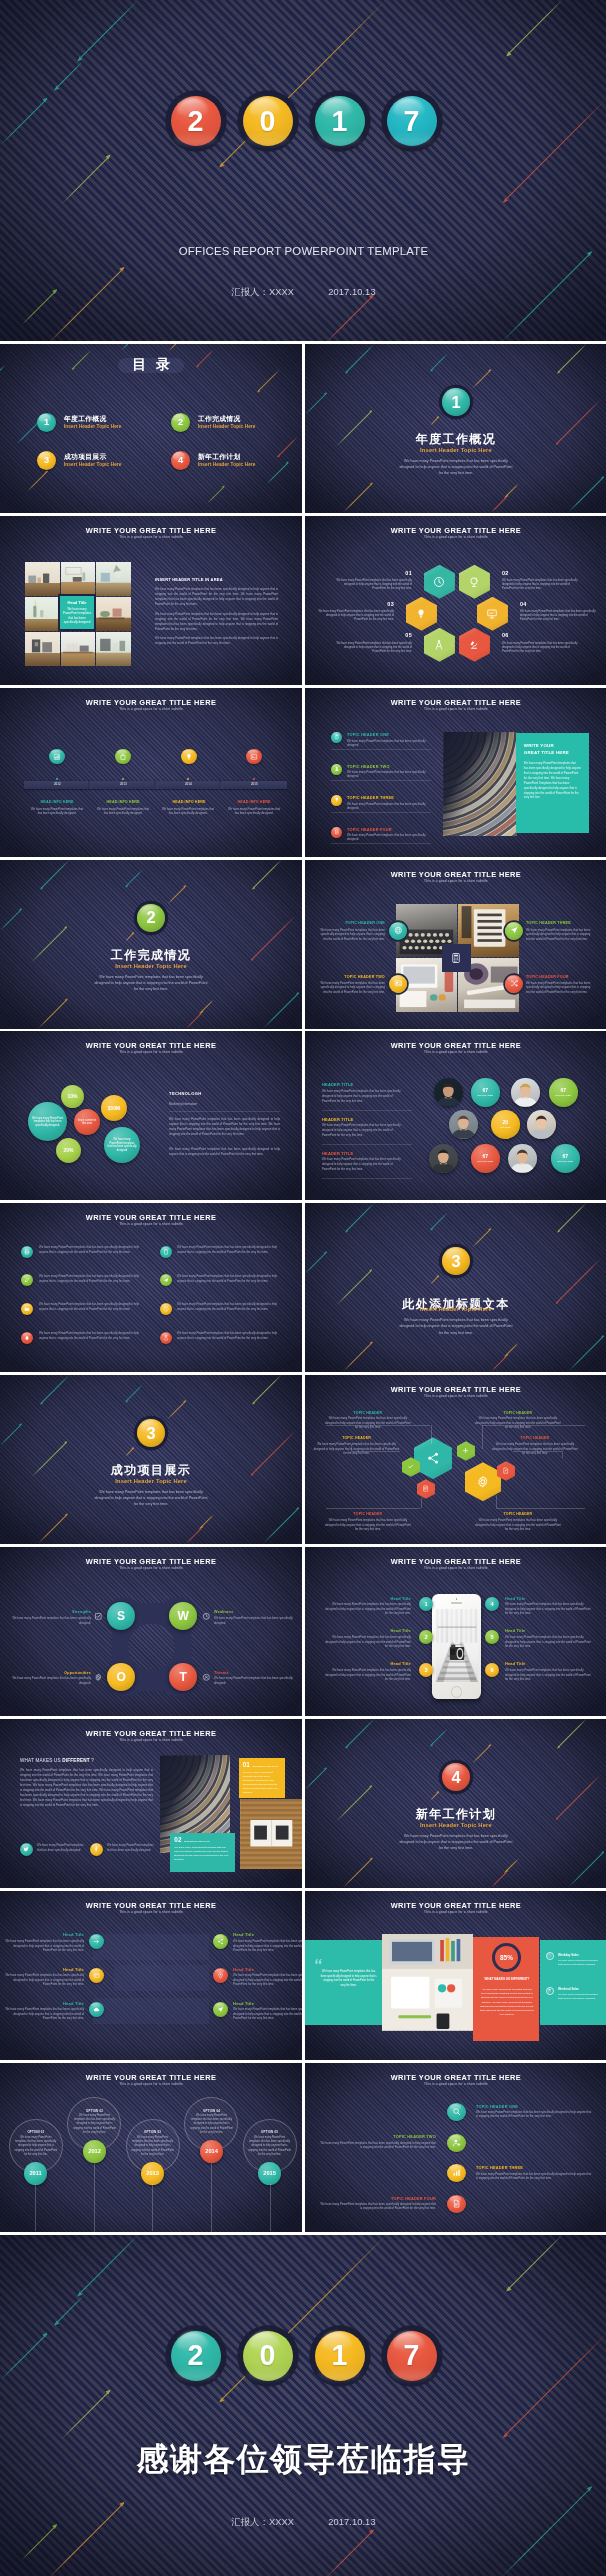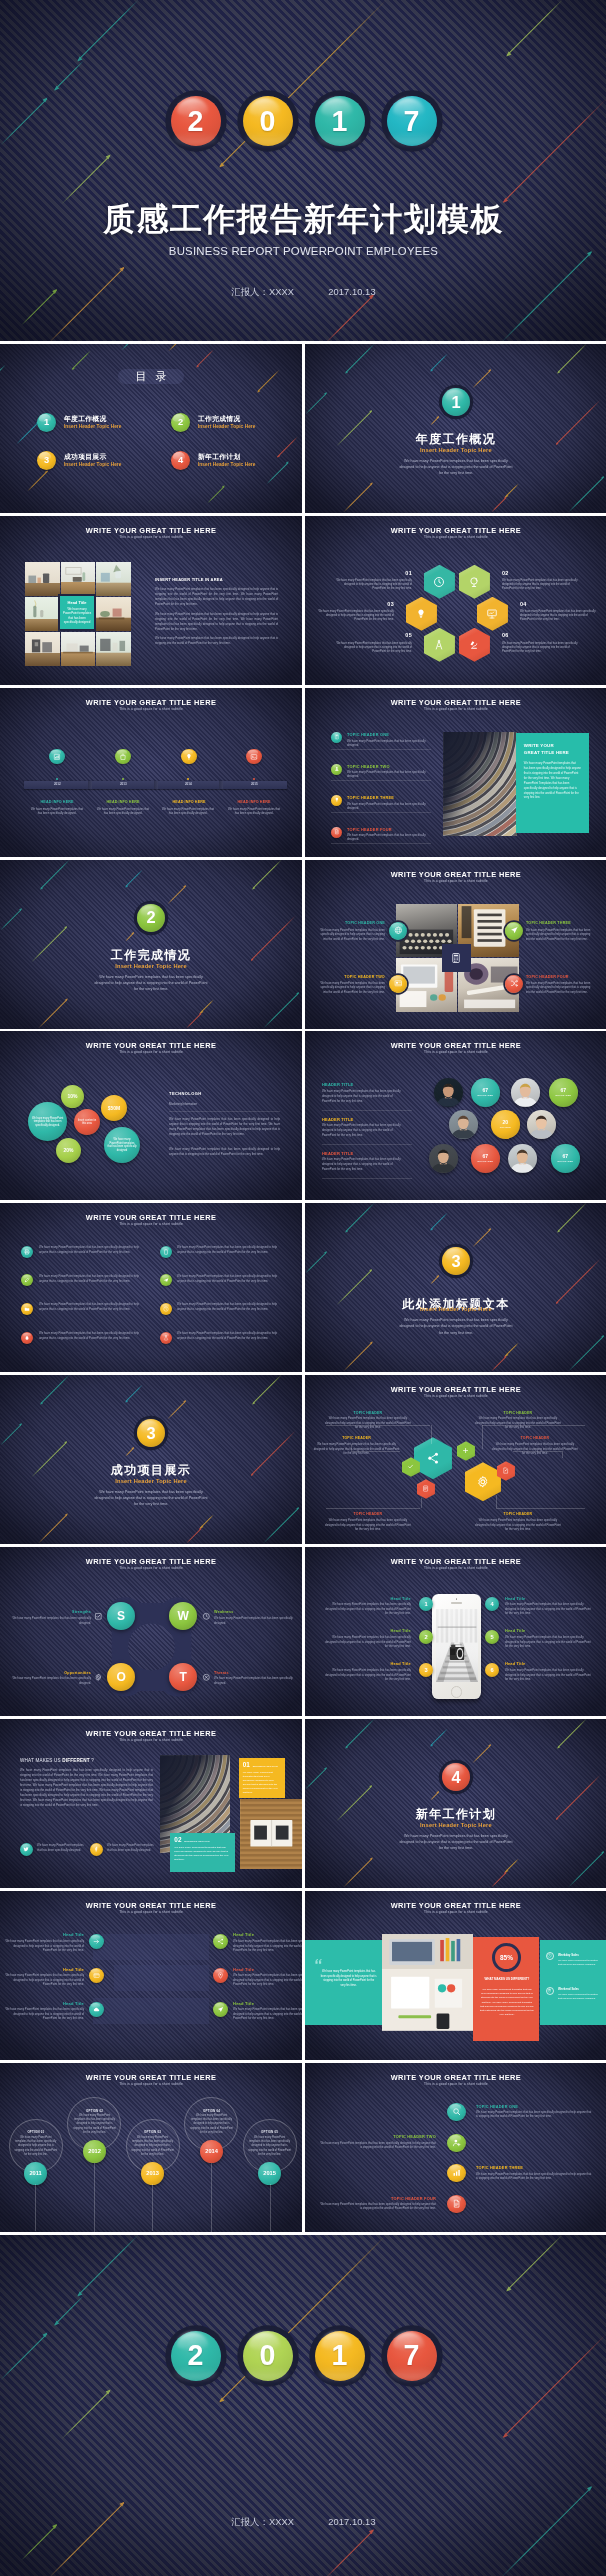--- a/index.html
+++ b/index.html
@@ -89,24 +89,24 @@
   .secball .dg{font-size:16.4px;font-weight:bold;color:#fff;z-index:3;position:relative;line-height:1;}
   .secball .gl{position:absolute;left:10%;top:4%;width:68%;height:42%;
       border-radius:50% 50% 45% 45%/68% 68% 32% 32%;
       background:linear-gradient(168deg,rgba(255,255,255,.7) 0%,rgba(255,255,255,.2) 48%,rgba(255,255,255,0) 100%);
       filter:blur(0.9px);z-index:2;}
   .sec-cn{position:absolute;left:0;right:0;text-align:center;font-size:12px;font-weight:bold;color:#fff;letter-spacing:1.4px;line-height:1;}
   .sec-en{position:absolute;left:0;right:0;text-align:center;font-size:5.7px;font-weight:bold;color:#e9a23b;letter-spacing:0.2px;line-height:1;}
   .sec-bd{position:absolute;left:92px;width:118px;text-align:center;font-size:3.7px;line-height:1.65;color:#b9bdd2;}
 
   
-  .toc-head{position:absolute;left:50%;transform:translateX(-50%);top:25px;
+  .toc-head{position:absolute;left:50%;transform:translateX(-50%);top:14px;
      width:66px;height:15px;border-radius:7.9px;background:rgba(118,126,186,.17);
      display:flex;align-items:center;justify-content:center;
-     font-size:11px;font-weight:normal;color:#fff;letter-spacing:2.9px;text-indent:2.9px;}
+     font-size:14px;font-weight:bold;color:#fff;letter-spacing:2.9px;text-indent:2.9px;}
   .toc-item{position:absolute;display:flex;align-items:center;gap:7.9px;}
   .toc-n{width:19px;height:19px;border-radius:50%;display:flex;align-items:center;justify-content:center;
      color:#fff;font-weight:bold;font-size:9.3px;position:relative;box-shadow:0 0.7px 2.1px rgba(0,0,0,.5);flex:0 0 auto;}
   .toc-n .gl{position:absolute;left:12%;top:6%;width:64%;height:40%;border-radius:50% 50% 45% 45%/66% 66% 34% 34%;
      background:linear-gradient(168deg,rgba(255,255,255,.62),rgba(255,255,255,0));filter:blur(0.7px);}
   .toc-n span{position:relative;z-index:2;}
   .toc-cn{font-size:6.8px;font-weight:bold;color:#fff;letter-spacing:0.3px;line-height:1.3;white-space:nowrap;}
   .toc-en{font-size:4.7px;font-weight:bold;color:#e9a23b;letter-spacing:0.1px;line-height:1.4;white-space:nowrap;}
 
   
@@ -198,22 +198,21 @@
             <div class="gl"></div>
             <div class="gl2"></div>
             <span class="dg">1</span>
           </div>
           <div class="cov-ball" style="background: radial-gradient(circle at 42% 22%, rgb(66, 193, 204) 0%, rgb(35, 183, 196) 42%, rgb(31, 161, 172) 100%);">
             <div class="gl"></div>
             <div class="gl2"></div>
             <span class="dg">7</span>
           </div>
         </div>
-      <div class="cov-title">质感工作报告新年计划模板</div>
-      <div class="cov-sub">BUSINESS  REPORT POWERPOINT EMPLOYEES</div>
+      <div class="cov-sub">OFFICES  REPORT POWERPOINT TEMPLATE</div>
       <div class="cov-meta">
         <span>汇报人：XXXX</span>
         <span>2017.10.13</span>
       </div>
     </div>
   </div>
 
   <div class="grid" id="grid">
       <div class="slide">
         <div class="arrows">
@@ -1753,20 +1752,21 @@
             <div class="gl"></div>
             <div class="gl2"></div>
             <span class="dg">1</span>
           </div>
           <div class="cov-ball" style="background: radial-gradient(circle at 42% 22%, rgb(235, 111, 90) 0%, rgb(232, 87, 63) 42%, rgb(204, 77, 55) 100%);">
             <div class="gl"></div>
             <div class="gl2"></div>
             <span class="dg">7</span>
           </div>
         </div>
+      <div class="cov-title end">感谢各位领导莅临指导</div>
       <div class="cov-meta">
         <span>汇报人：XXXX</span>
         <span>2017.10.13</span>
       </div>
     </div>
   </div>
 </div>
 
 
 </body></html>

